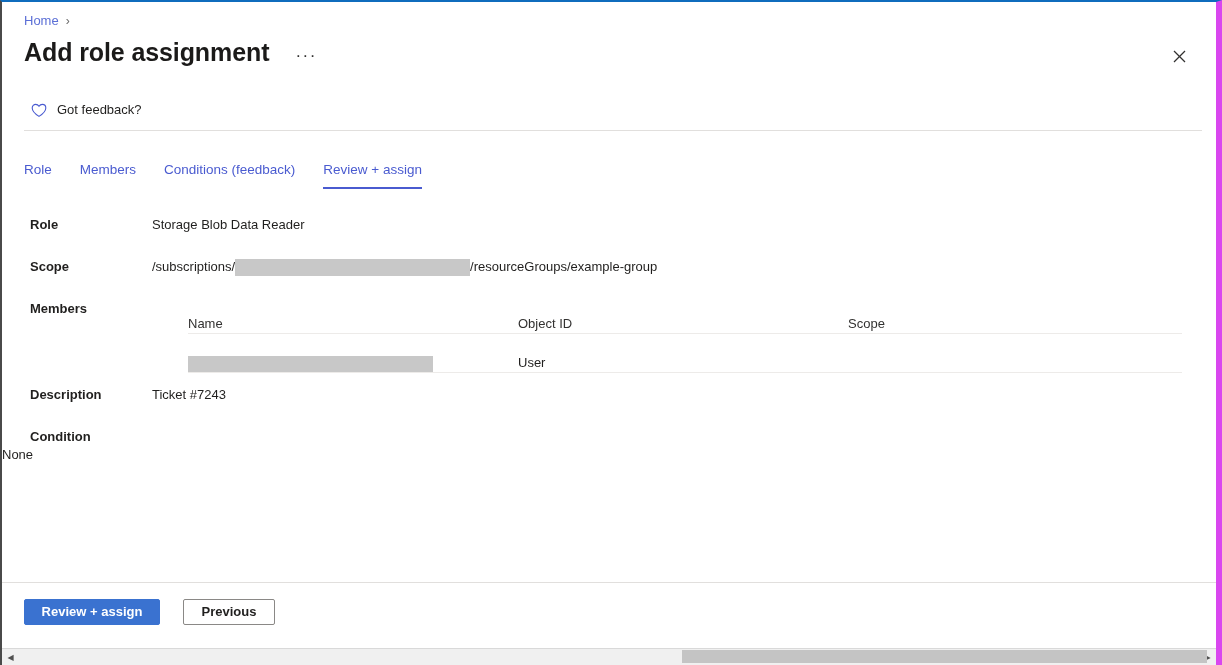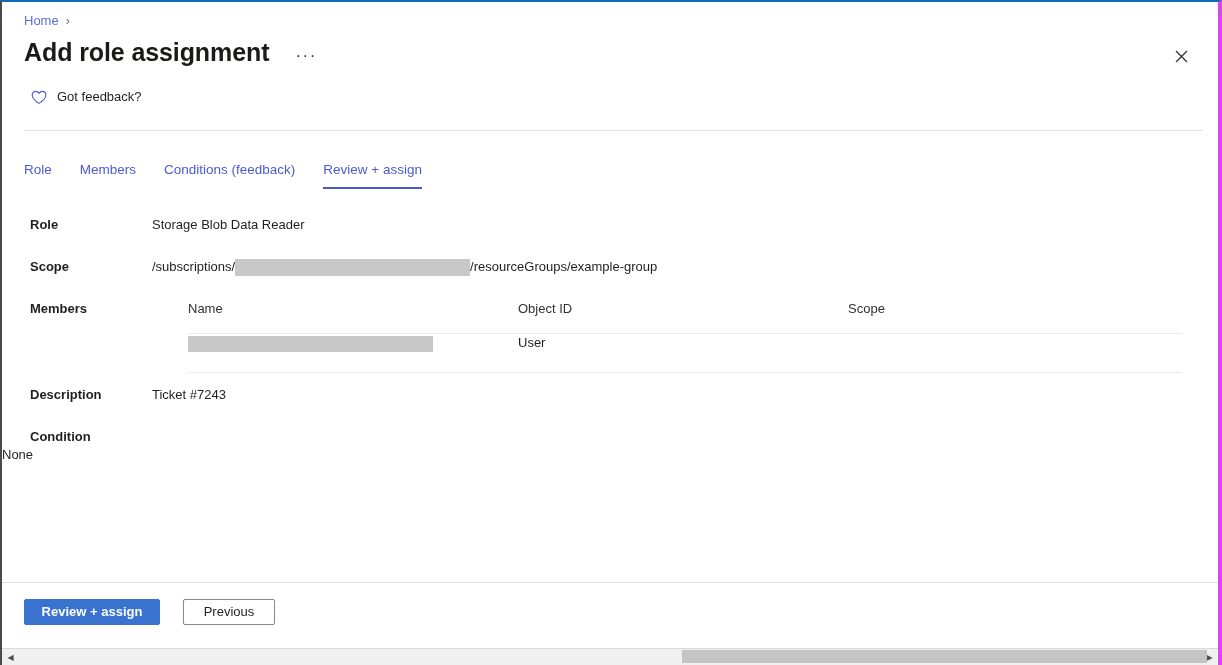--- a/index.html
+++ b/index.html
@@ -13,21 +13,21 @@
   }
   #screen {
     position: relative;
     width: 1222px;
     height: 665px;
     background: #ffffff;
     overflow: hidden;
     box-sizing: border-box;
     border-top: 2px solid #0f6cbd;
     border-left: 2px solid #4a4a4a;
-    border-right: 4px solid #d946ef;
+    border-right: 6px solid #d946ef;
   }
 
   
   .breadcrumb {
     position: absolute;
     left: 22px;
     top: 11px;
     display: flex;
     align-items: center;
     font-size: 13px;
@@ -82,21 +82,21 @@
     align-items: center;
     justify-content: center;
     cursor: pointer;
     color: #323130;
   }
 
   
   .feedback-row {
     position: absolute;
     left: 28px;
-    top: 86px;
+    top: 99px;
     display: flex;
     align-items: center;
     cursor: pointer;
   }
   .feedback-icon {
     width: 17px;
     height: 17px;
     display: inline-flex;
     align-items: center;
     justify-content: center;
@@ -198,21 +198,21 @@
   }
   .members-table {
     position: absolute;
     left: 186px;
     top: 298px;
     width: 994px;
   }
   .members-table .thead,
   .members-table .trow {
     display: flex;
-    align-items: flex-start;
+    align-items: flex-end;
   }
   .members-table .thead {
     height: 33px;
   }
   .members-table .trow {
     height: 38px;
   }
   .members-table .sep {
     height: 1px;
     background: #edebe9;
@@ -251,20 +251,21 @@
     font-family: "Liberation Sans", sans-serif;
     font-size: 13px;
     height: 26px;
     border-radius: 2px;
     cursor: pointer;
     display: inline-flex;
     align-items: center;
     justify-content: center;
     box-sizing: border-box;
     padding: 0 14px;
+    font-weight: bold;
   }
   .btn-primary {
     background: #3a72d0;
     color: #ffffff;
     font-weight: 700;
     border: 1px solid #3a72d0;
     min-width: 136px;
   }
   .btn-secondary {
     background: #ffffff;

